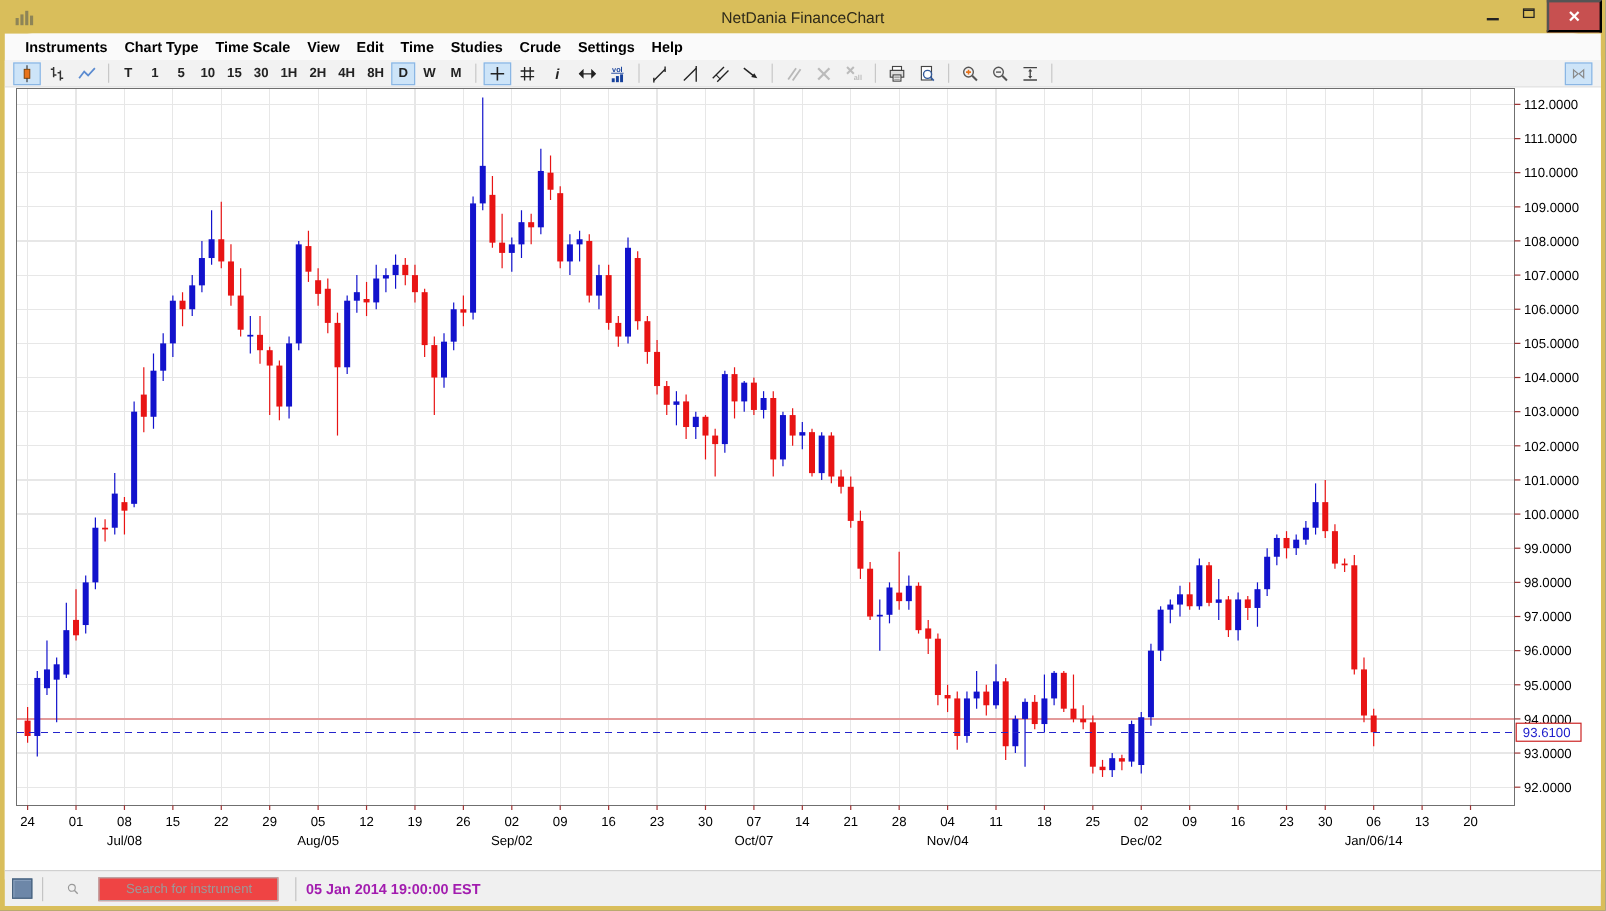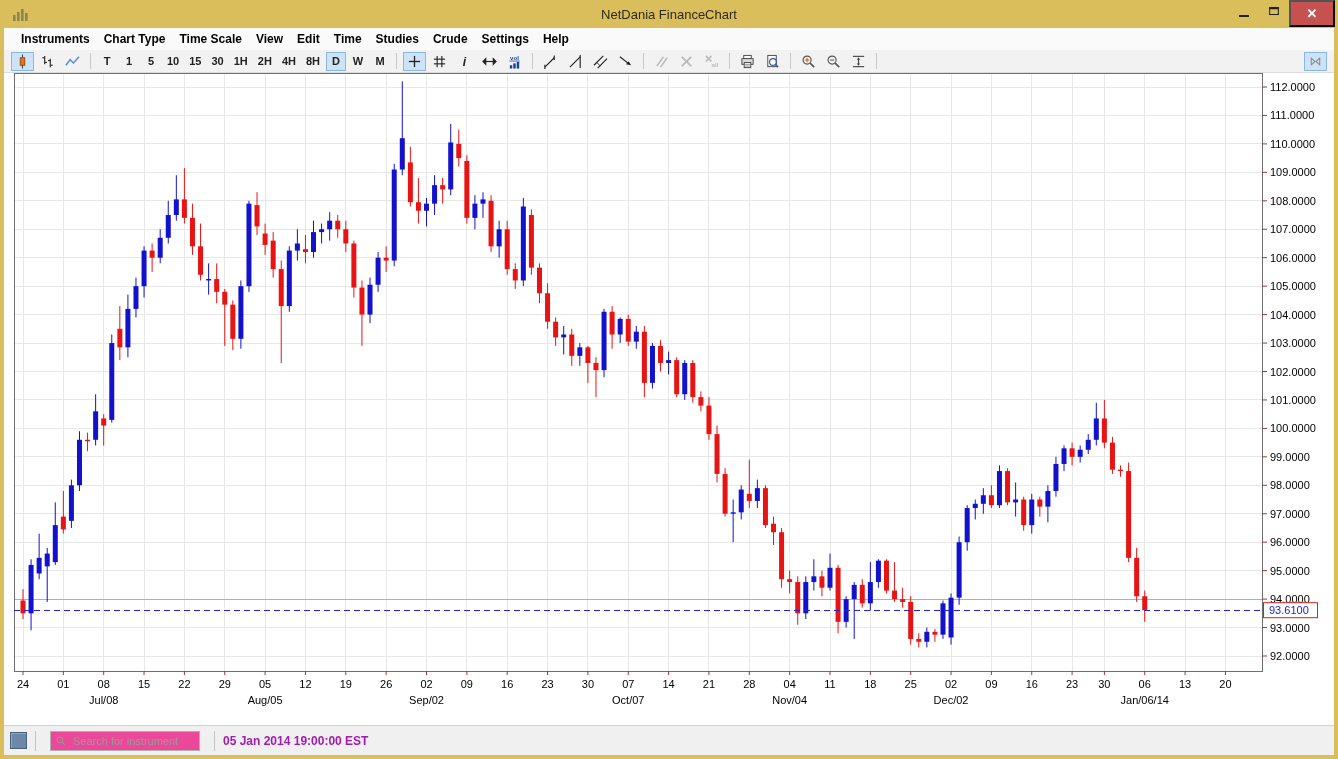--- a/index.html
+++ b/index.html
@@ -24,21 +24,21 @@
   .tb-sep{width:1px;height:16px;background:#c8c8c8;margin:0 5px;}
   .tb-right{position:absolute;right:6px;top:2px;}
   .chart-panel{flex:1;background:#fff;position:relative;}
   .chart-label{height:16px;font-size:11px;color:#000;padding-left:9px;padding-top:3px;}
   #chart-svg{display:block;}
   .statusbar{height:30px;background:#f0f0f0;border-top:1px solid #d0d0d0;display:flex;align-items:center;padding-left:6px;}
   .sq-btn{width:17px;height:17px;background:#6d87a8;border:1px solid #46617d;box-shadow:inset 1px 1px 0 #8fa6c2;cursor:pointer;}
   .sb-sep{width:1px;height:20px;background:#c4c4c4;margin:0 8px;}
   .search-wrap{position:relative;margin-left:6px;}
   .search-wrap svg{position:absolute;left:5px;top:4px;width:12px;height:12px;}
-  .search-input{width:150px;height:20px;border:1px solid #b0b0b0;background:#ec4899;font-size:11px;padding:0 4px 0 22px;color:#333;}
+  .search-input{width:150px;height:20px;border:1px solid #b0b0b0;background:#ef4444;font-size:11px;padding:0 4px 0 22px;color:#333;margin-left:32px;}
   .search-input::placeholder{color:#9a9a9a;}
   .timestamp{font-size:12px;font-weight:bold;color:#a21caf;}
 </style>
 </head>
 <body>
 
 <div class="window">
   <div class="titlebar">
     <span class="app-icon" id="appicon"><svg viewBox="0 0 18 16" fill="#8d8457">
           <rect x="1" y="9" width="2.6" height="6"></rect>

